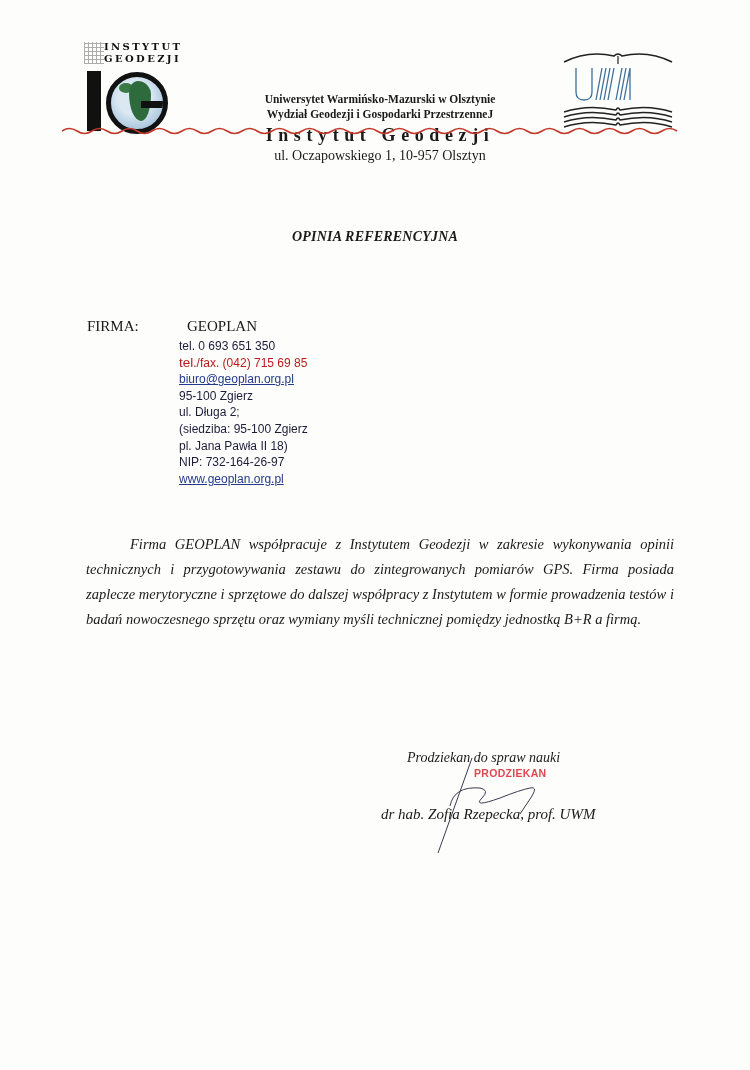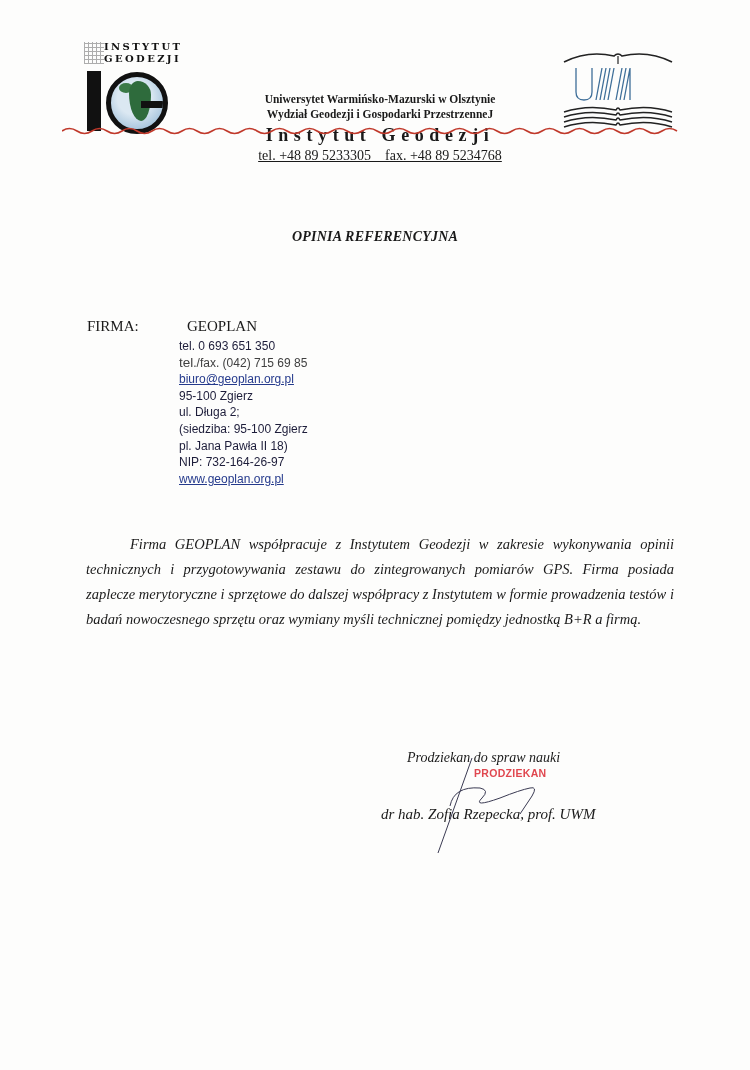--- a/index.html
+++ b/index.html
@@ -41,21 +41,21 @@
     .wave { left: 62px; top: 126px; width: 620px; height: 10px; }
 
     
     .doc-title { left: 0; width: 750px; top: 229px; text-align: center;
       font-weight: bold; font-style: italic; font-size: 14px; letter-spacing: .2px; }
 
     
     .firma-label { left: 87px; top: 318px; font-size: 15px; }
     .firma-name { left: 175px; top: 318px; font-size: 15px; margin-left: 12px; }
     .firm-lines { left: 179px; top: 338px; font-family: "Liberation Sans", sans-serif; font-size: 12px; line-height: 16.6px; color: #1d1d3a; }
-    .firm-lines .red { color: #404040; }
+    .firm-lines .red { color: #b91c1c; }
     .firm-lines .red .big { font-size: 13.5px; }
     .firm-lines a { color: #253a8c; text-decoration: underline; }
 
     
     .body-text { left: 86px; top: 532px; width: 588px; font-style: italic; font-size: 14.5px;
       line-height: 25px; text-align: justify; }
     .body-text .indent { display: inline-block; width: 44px; }
 
     
     .sig-role { left: 407px; top: 750px; font-style: italic; font-size: 14px; }
@@ -76,21 +76,21 @@
     <div class="land2"></div>
       <div class="land"></div>
       <div class="bar"></div>
   </div>
 </div>
 
 <div class="abs head-center">
   <div class="h-univ">Uniwersytet Warmińsko-Mazurski w Olsztynie</div>
   <div class="h-wydz">Wydział Geodezji i Gospodarki PrzestrzenneJ</div>
   <div class="h-inst">Instytut Geodezji</div>
-  <div class="h-tel" style="white-space:pre">tel. +48 89 5233305    fax. +48 89 5234768</div>
+  <div class="h-addr">ul. Oczapowskiego 1, 10-957 Olsztyn</div>
 </div>
 
 <svg class="abs logo-uwm" viewBox="0 0 120 90">
   <path d="M6 20 Q30 8 56 14 Q60 10 64 14 Q90 8 114 20" fill="none" stroke="#222" stroke-width="1.6"></path>
   <path d="M60 14 L60 22" stroke="#222" stroke-width="1.2"></path>
   <g fill="none" stroke="#3f6f99" stroke-width="1.3">
     <path d="M18 26 L18 50 Q18 58 26 58 Q34 58 34 50 L34 26"></path>
     <path d="M38 58 L44 26 M42 58 L48 26 M46 58 L52 26 M50 58 L56 26"></path>
     <path d="M58 58 L64 26 M62 58 L68 26 M66 58 L72 26 M72 26 L72 58"></path>
   </g>

